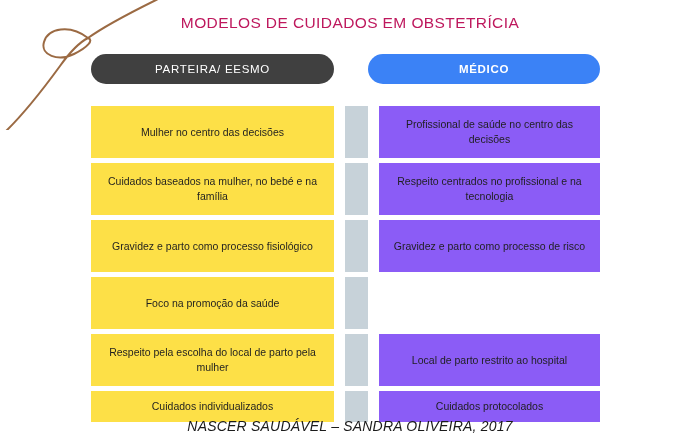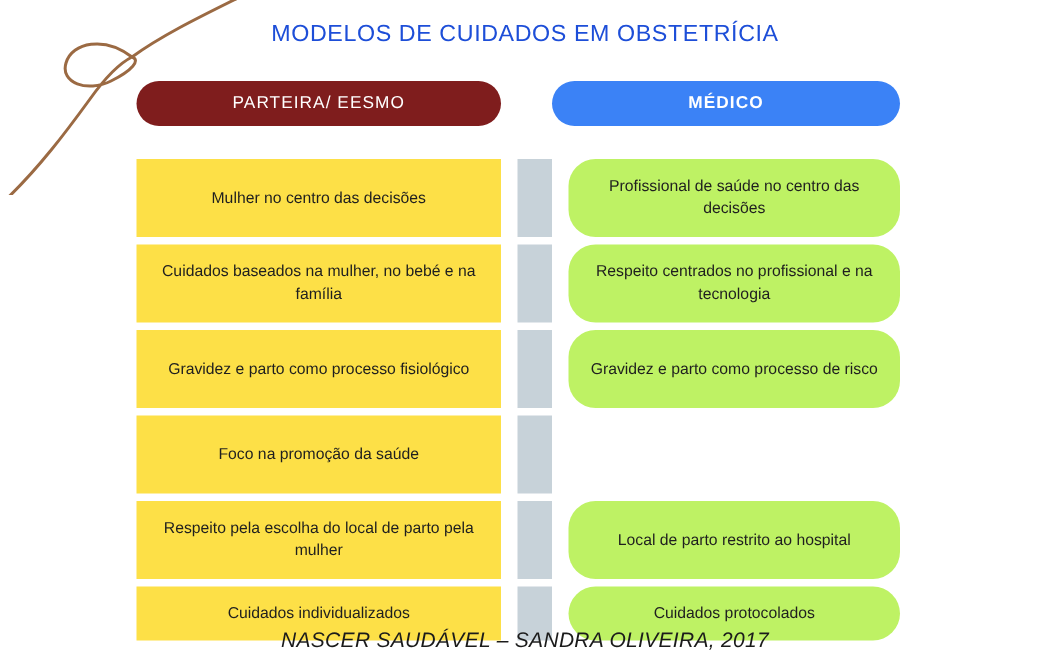--- a/index.html
+++ b/index.html
@@ -26,21 +26,21 @@
   }
 
   #page-title {
     position: absolute;
     left: 0;
     top: 14px;
     width: 700px;
     text-align: center;
     font-size: 15.5px;
     letter-spacing: 0.4px;
-    color: #1d4ed8;
+    color: #be185d;
     font-weight: 400;
   }
 
   #header-row {
     position: absolute;
     left: 91px;
     top: 54px;
     width: 509px;
     height: 30px;
   }
@@ -52,21 +52,21 @@
     display: flex;
     align-items: center;
     justify-content: center;
     color: #ffffff;
     font-size: 11.5px;
     letter-spacing: 0.7px;
   }
   #pill-parteira {
     left: 0;
     width: 243px;
-    background: #7f1d1d;
+    background: #404040;
     font-weight: 400;
   }
   #pill-medico {
     left: 277px;
     width: 232px;
     background: #3b82f6;
     font-weight: 700;
   }
 
   #matrix {
@@ -96,25 +96,24 @@
     background: #fde047;
   }
   .cell-mid {
     width: 23px;
     margin-left: 11px;
     margin-right: 11px;
     background: #c7d2d9;
   }
   .cell-right {
     width: 221px;
-    background: #bef264;
-    border-radius: 18px;
+    background: #8b5cf6;
   }
   .tall   { height: 52px; }
-  .short  { height: 36px; }
+  .short  { height: 31px; }
 
   #footer-caption {
     position: absolute;
     left: 0;
     top: 418px;
     width: 700px;
     text-align: center;
     font-size: 14px;
     font-style: italic;
     letter-spacing: 0.2px;

